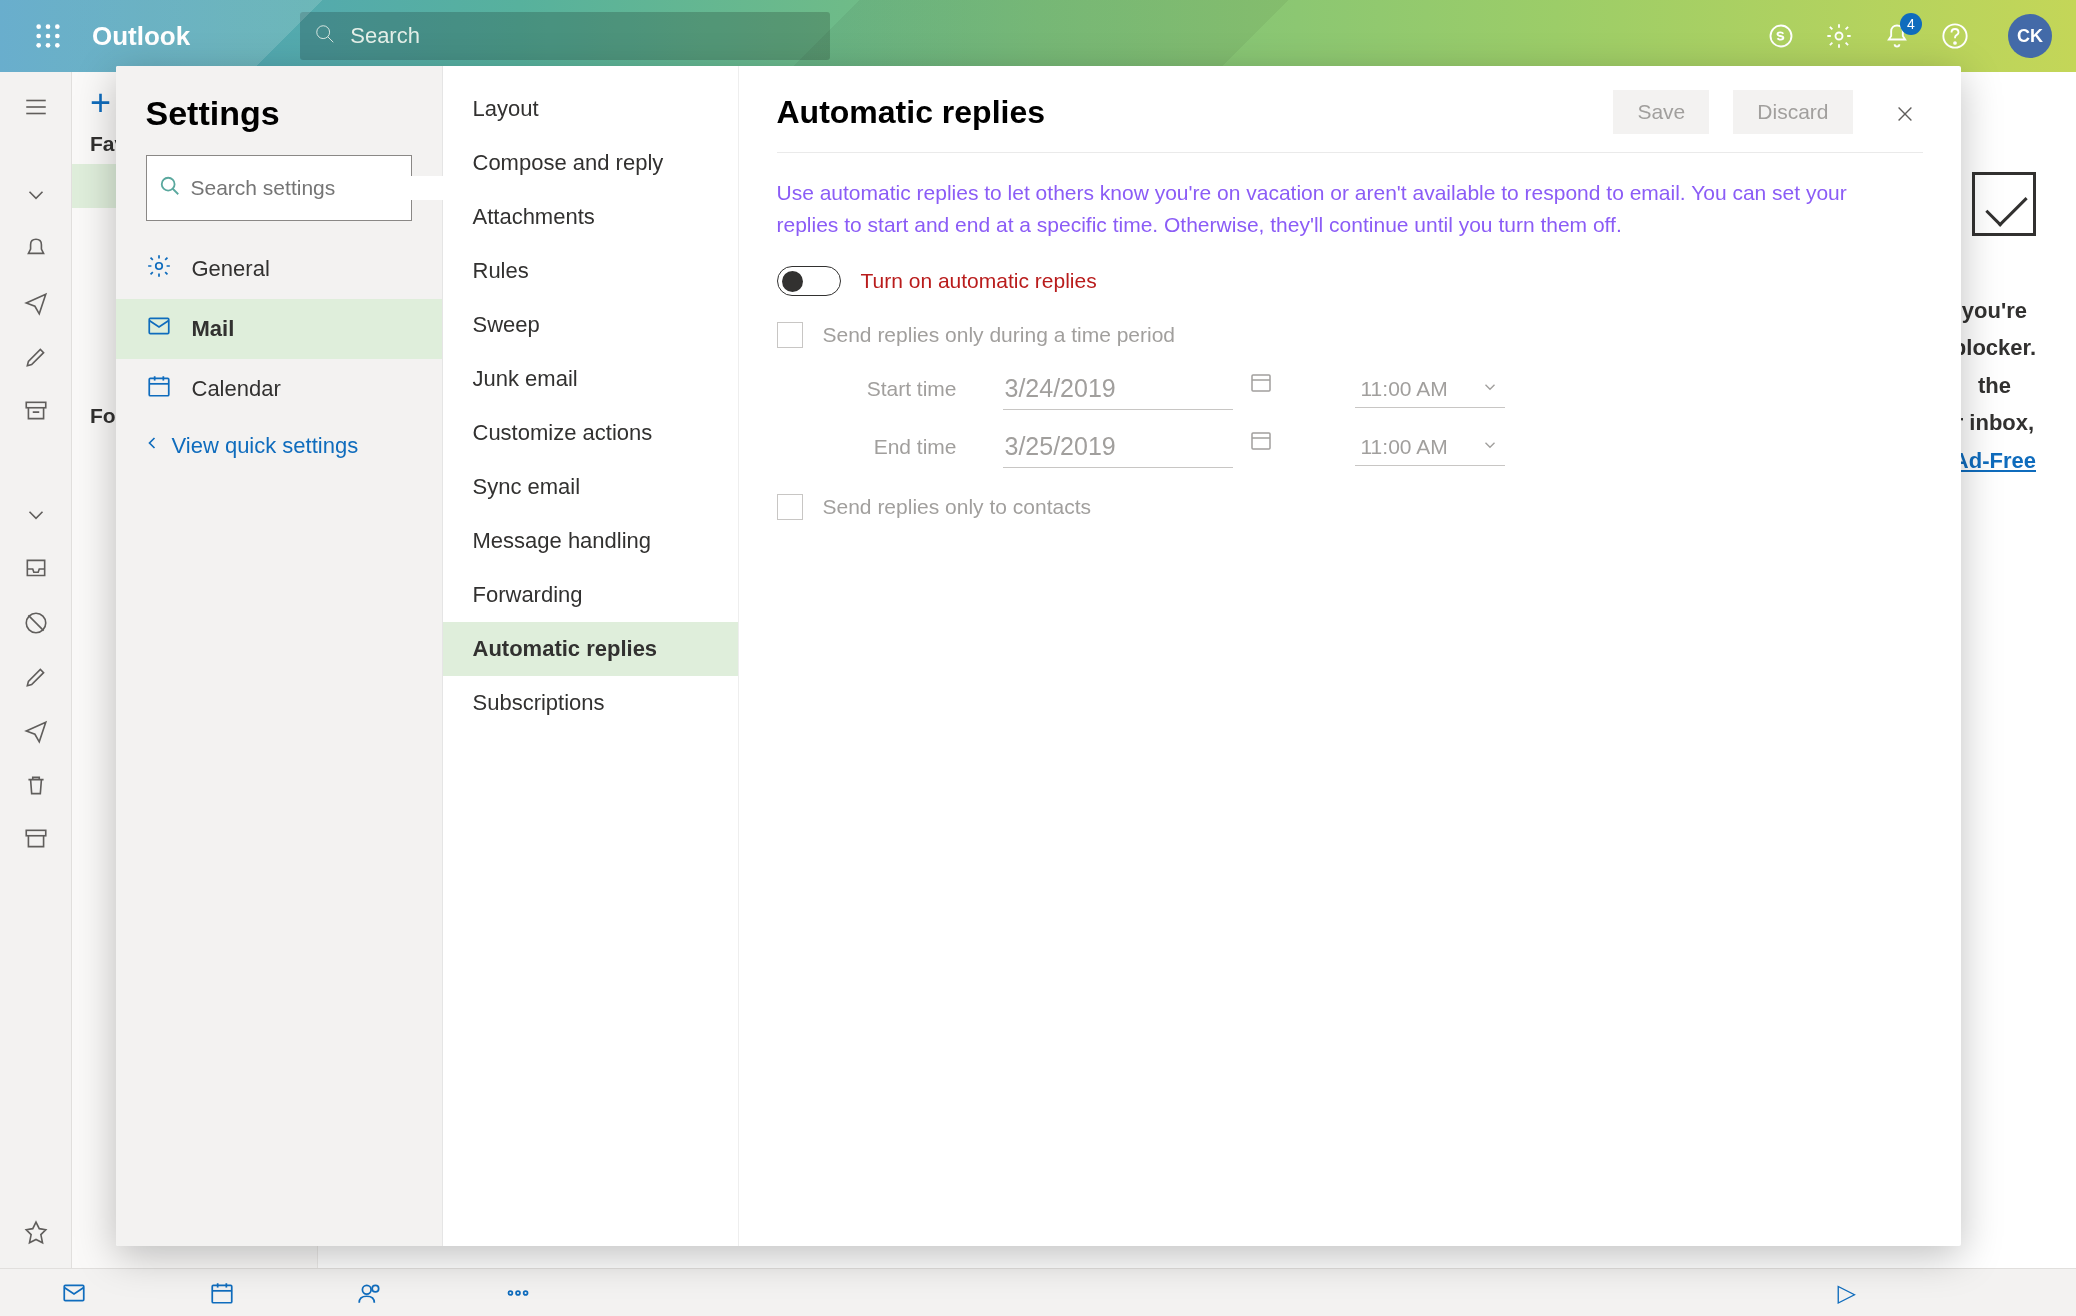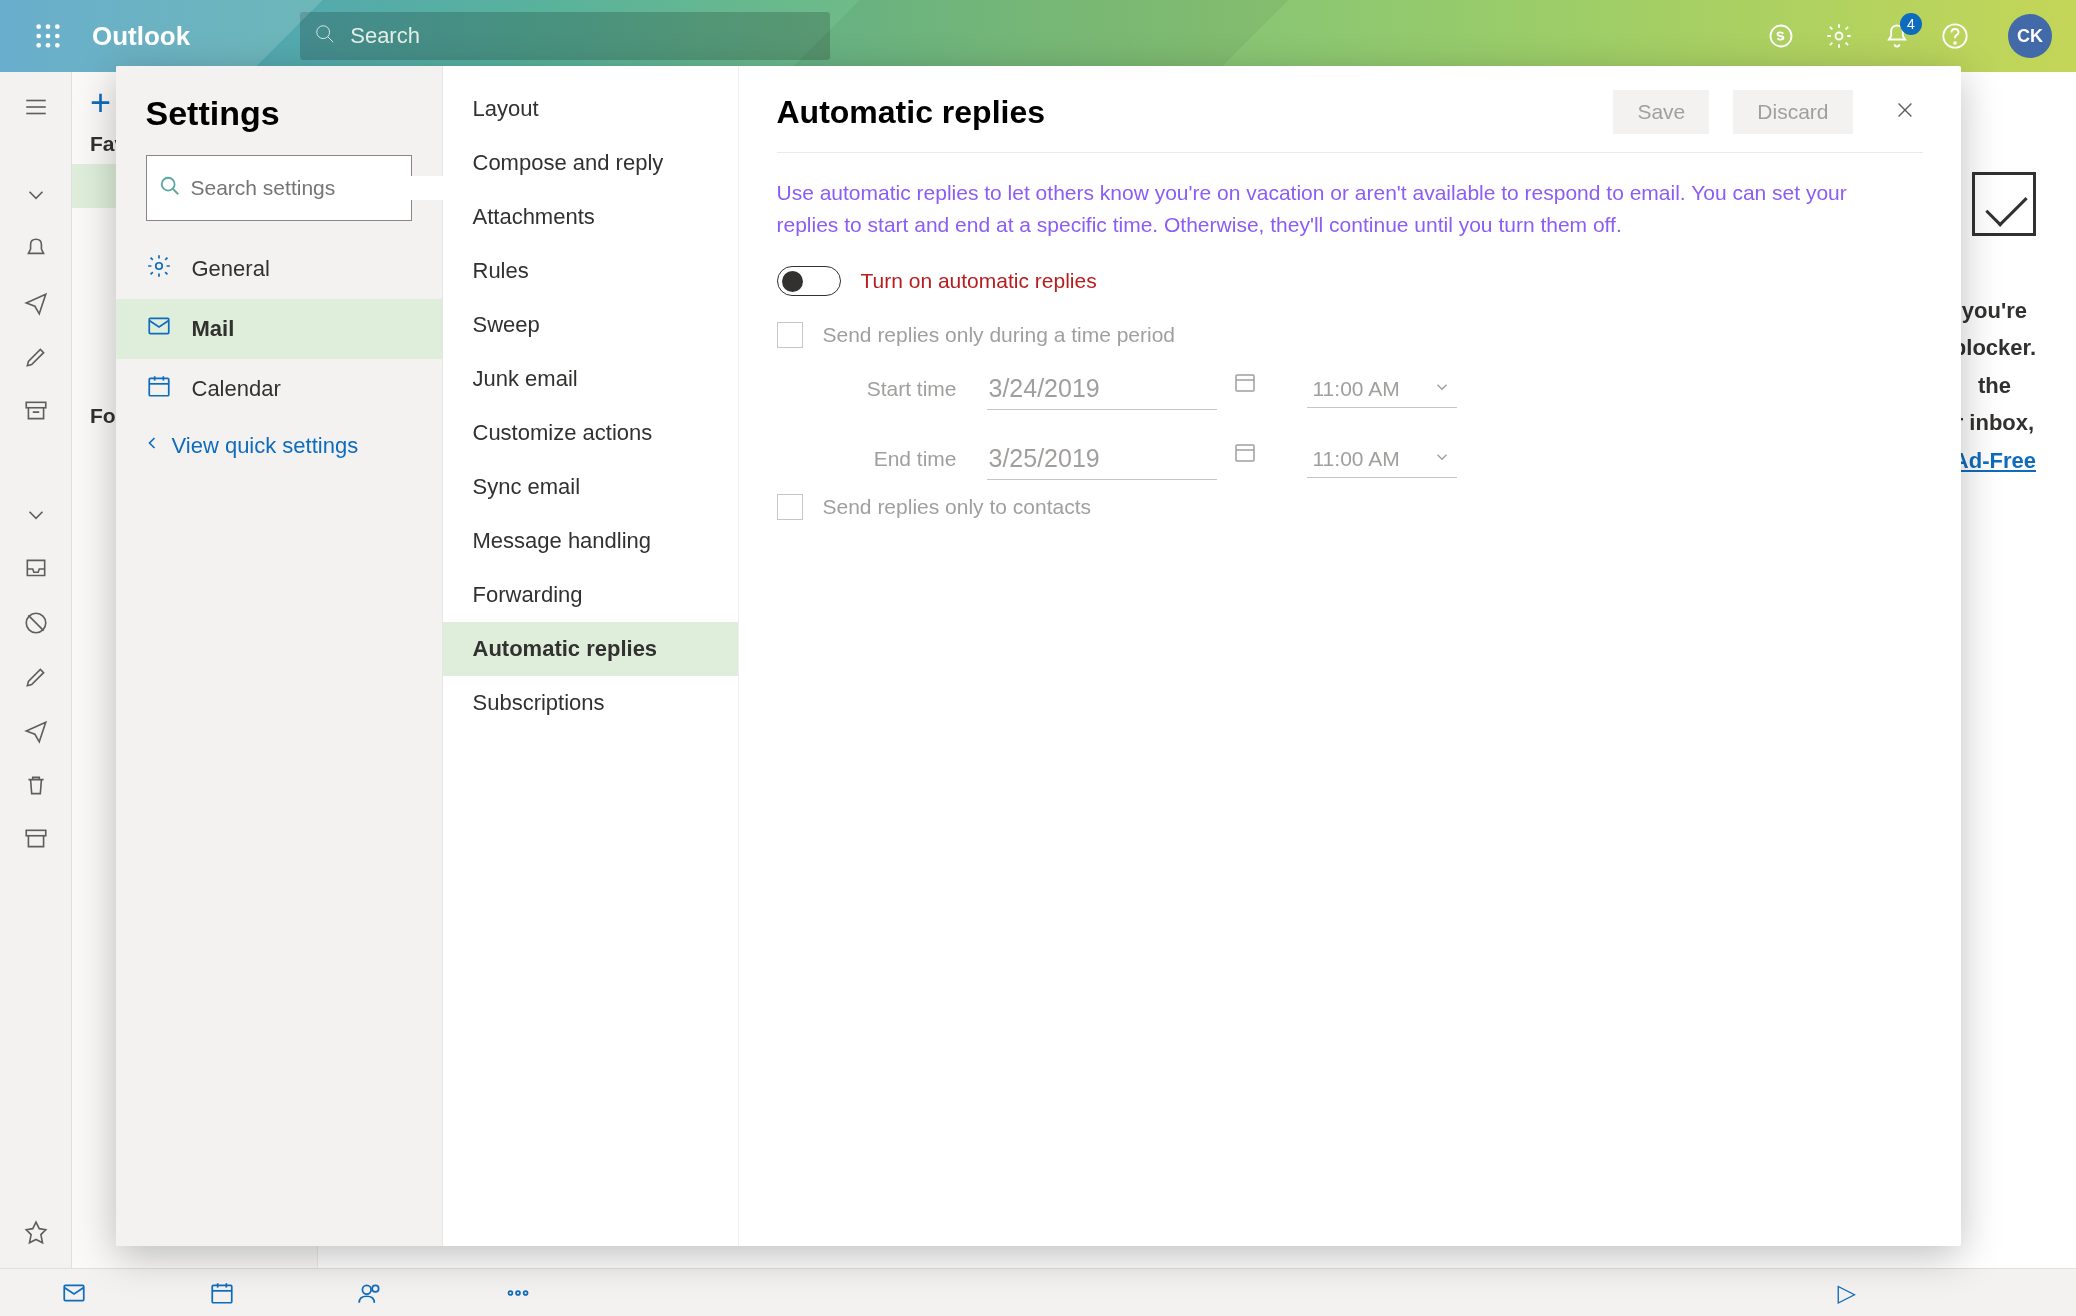--- a/index.html
+++ b/index.html
@@ -83,32 +83,32 @@
   .quick{ display:flex; align-items:center; gap:10px; padding:14px 26px; color:#0f6cbd; font-size:22px;}
   .quick svg{width:20px;height:20px;stroke:#0f6cbd;fill:none;stroke-width:2;}
   
   .col2{ width:296px; border-right:1px solid #eee; padding-top:16px;}
   .navitem{ padding:14px 30px; font-size:22px; color:#323130;}
   .navitem.sel{ background:#dfeedb; font-weight:600;}
   
   .col3{ flex:1; padding:24px 38px; position:relative;}
   .titlebar{ display:flex; align-items:center; padding-bottom:18px; border-bottom:1px solid #eaeaea; margin-bottom:24px;}
   .titlebar h2{ font-size:32px; font-weight:600;}
-  .titlebar .btns{ margin-left:auto; display:flex; gap:24px; align-items:center;}
+  .titlebar .btns{ margin-left:auto; display:flex; gap:24px; align-items:flex-end;}
   .btn{ padding:10px 24px; font-size:21px; color:#a19f9d; background:#f3f2f1; border:none;}
   .closex{ width:36px;height:36px; display:flex;align-items:center;justify-content:center; margin-left:10px; cursor:pointer;}
   .closex svg{width:22px;height:22px;stroke:#605e5c;stroke-width:1.5;}
   .desc{ font-size:21px; color:#8b5cf6; line-height:1.5; max-width:1120px; margin-bottom:26px;}
   .toggle-row{display:flex; align-items:center; gap:20px; margin-bottom:26px;}
   .toggle{ width:64px;height:30px; border:1.5px solid #323130; border-radius:30px; position:relative;}
   .toggle .knob{ position:absolute; left:4px; top:3.5px; width:21px;height:21px; border-radius:50%; background:#323130;}
   .toggle-label{font-size:21px; color:#b91c1c;}
   .opt{display:flex; align-items:center; gap:20px; margin-bottom:20px; color:#a19f9d; font-size:21px;}
   .chk{width:26px;height:26px;border:1.5px solid #c8c6c4;}
-  .timegrid{ display:grid; grid-template-columns: 170px 280px 40px 170px; row-gap:28px; align-items:center; color:#a19f9d; font-size:21px; margin:8px 0 14px 40px;}
+  .timegrid{ display:grid; grid-template-columns: 170px 280px 40px 170px; row-gap:28px; align-items:center; color:#a19f9d; font-size:21px; margin:8px 0 26px 40px;gap:16px;}
   .dateinput{ border:none; border-bottom:1.5px solid #c8c6c4; padding:6px 2px; font-size:25px; color:#a19f9d; width:230px; background:transparent;}
   .calicon svg{width:24px;height:24px;stroke:#a19f9d;fill:none;stroke-width:1.5;}
   .timesel{display:flex; align-items:center; gap:18px; border-bottom:1.5px solid #c8c6c4; padding:6px 6px; width:150px; justify-content:space-between;}
   .timesel svg{width:18px;height:18px;stroke:#a19f9d;fill:none;stroke-width:1.8;}
 </style>
 </head>
 <body>
 
 <div class="header">
   <div class="waffle">

